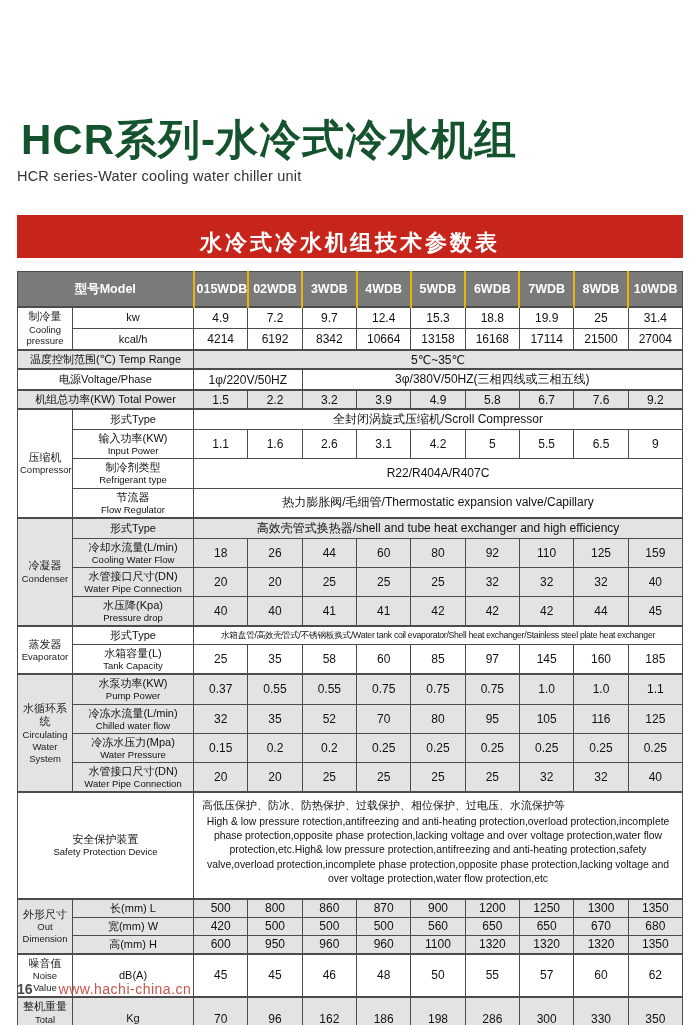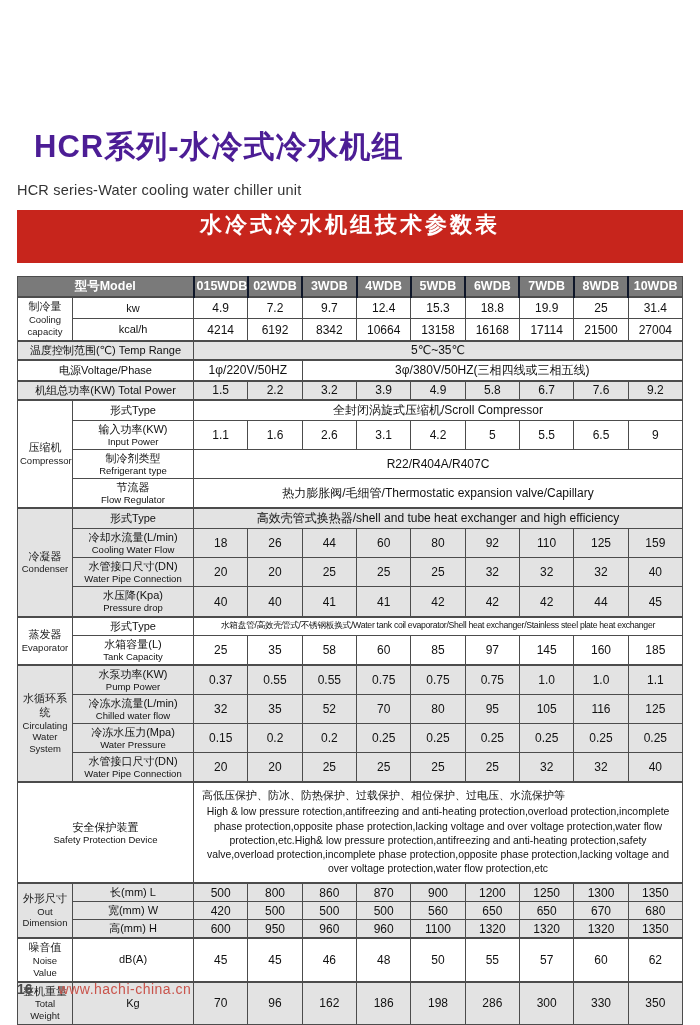--- a/index.html
+++ b/index.html
@@ -3,45 +3,45 @@
 <meta charset="utf-8">
 <style>
   html,body { margin:0; padding:0; }
   body {
     width:700px; height:1025px; background:#ffffff; overflow:hidden; position:relative;
     font-family:"Liberation Sans","DejaVu Sans",sans-serif; color:#1a1a1a;
     -webkit-font-smoothing:antialiased;
   }
   .page { padding:112px 17px 0 17px; box-sizing:border-box; }
 
-  h1.title { margin:17px; font-size:31px; font-weight:600; letter-spacing:1px; color:#4c1d95; line-height:1.15; }
+  h1.title { margin:4px; font-size:42px; font-weight:600; letter-spacing:1px; color:#14532d; line-height:1.15; }
   .subtitle { margin-top:3px; font-size:14.5px; color:#333; letter-spacing:0.2px; }
 
   .banner {
-    margin-top:12px; height:53px; display:flex; align-items:flex-start; justify-content:center;
+    margin-top:31px; height:43px; display:flex; align-items:flex-end; justify-content:center;
   }
   .banner span { color:#fff; font-size:22px; font-weight:700; letter-spacing:3px; }
 
   table.spec { width:100%; border-collapse:collapse; table-layout:fixed; margin-top:13px; }
   .spec th, .spec td {
     border:1px solid #4c4c4c; text-align:center; vertical-align:middle;
     padding:1px 2px; box-sizing:border-box;
   }
   .spec thead th {
-    background:#7a7a7a; color:#fff; font-weight:700; font-size:12.5px; height:21px;
+    background:#7a7a7a; color:#fff; font-weight:700; font-size:12.5px; height:35px;
   }
-  .spec thead th.model-col { border-left:2px solid #0f172a;margin-top:17px; }
+  .spec thead th.model-col { border-left:2px solid #eab308;margin-top:17px; }
   td.data-cell { font-size:12px; height:15px; color:#111; }
   td.label-cell { font-size:11px; line-height:1.18; padding:2px; color:#111; }
   td.label-cell .en, td.group-cell .en { font-size:9.5px; }
   td.group-cell { font-size:11px; line-height:1.25; padding:2px; }
   tr.shaded td { background:#e3e3e3; }
   tr.sec-top td { border-top:2px solid #4c4c4c; }
   td.small { font-size:8.7px; letter-spacing:-0.3px; }
-  td.left { text-align:left; padding:5px 8px 6px 8px; }
+  td.left { text-align:left; padding:5px 8px 12px 8px; }
   td.left .safety-zh { font-size:11px; margin-bottom:2px; }
   td.left .safety-en { font-size:10.4px; line-height:1.36;text-align:center; }
 
   .notes { margin-top:16px; font-size:11px; color:#4f4f4f; line-height:1.5; letter-spacing:0.2px; }
 
   .footer { position:absolute; left:17px; bottom:28px; display:flex; align-items:baseline; gap:26px; }
   .footer .page-num { font-size:14px; font-weight:700; color:#4a4a4a; }
   .footer .site { font-size:14px; letter-spacing:0.5px;margin-top:29px; }
 </style>
 </head>
@@ -81,21 +81,21 @@
           <th class="model-col">6WDB</th>
           <th class="model-col">7WDB</th>
           <th class="model-col">8WDB</th>
           <th class="model-col">10WDB</th>
         </tr>
     </thead>
     <tbody id="spec-body">
         <tr class="sec-top">
           <td class="group-cell" rowspan="2">
             <div>制冷量</div>
-            <div class="en">Cooling capacity</div>
+            <div class="en">Cooling pressure</div>
           </td>
           <td class="label-cell">kw</td>
           <td class="data-cell">4.9</td>
           <td class="data-cell">7.2</td>
           <td class="data-cell">9.7</td>
           <td class="data-cell">12.4</td>
           <td class="data-cell">15.3</td>
           <td class="data-cell">18.8</td>
           <td class="data-cell">19.9</td>
           <td class="data-cell">25</td>

